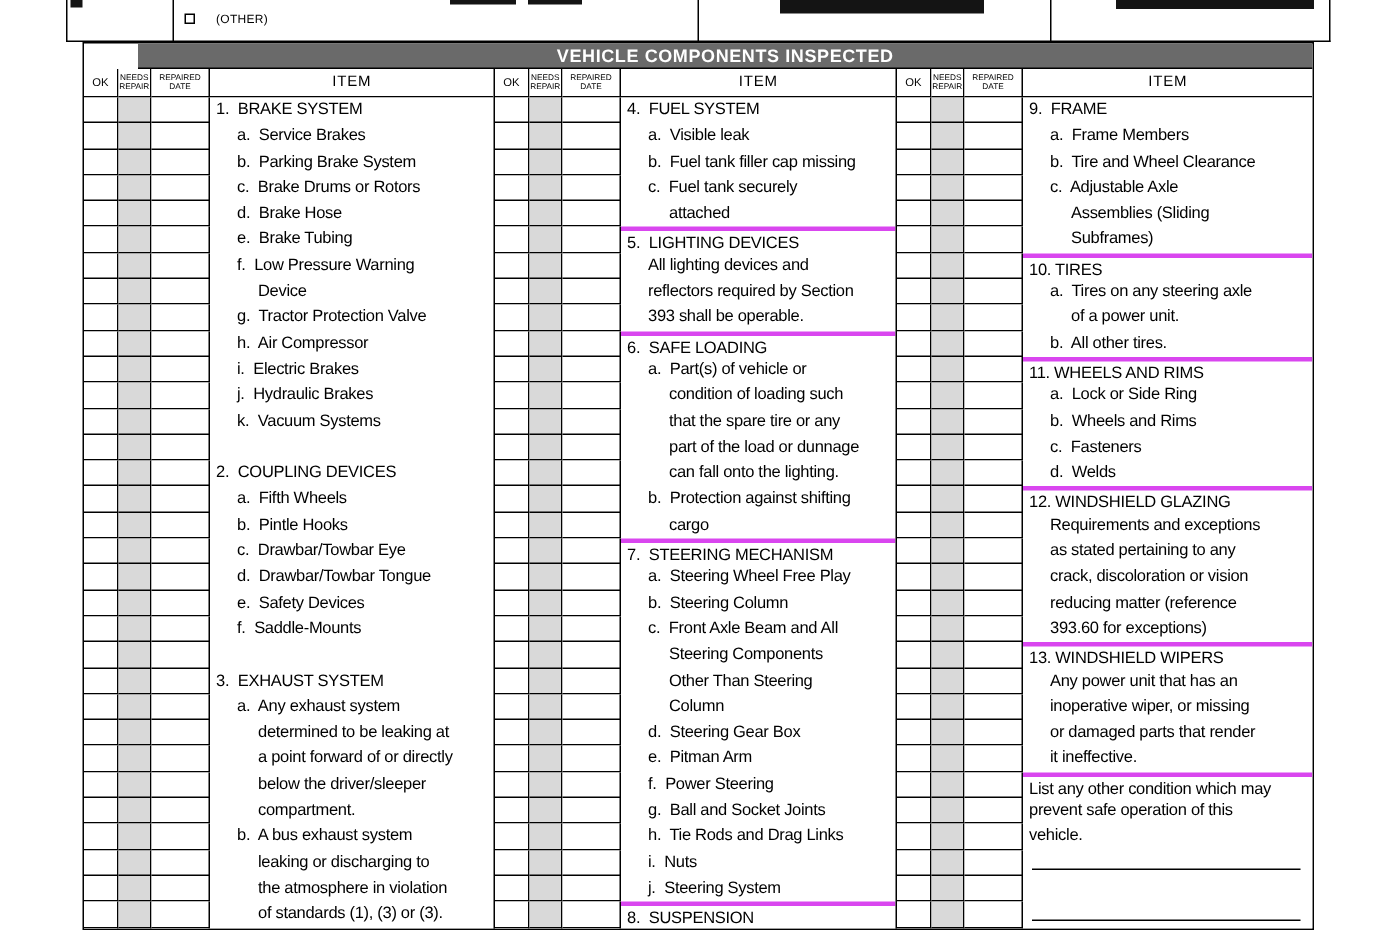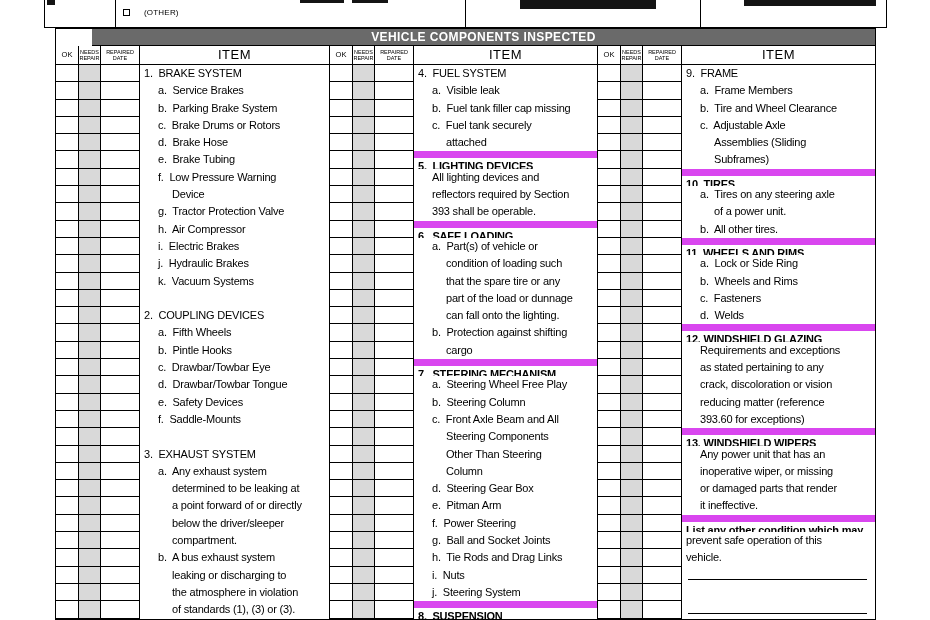--- a/index.html
+++ b/index.html
@@ -33,27 +33,27 @@
            grid-template-rows:19px; grid-auto-rows:17.3px; border-left:1px solid #000; overflow:hidden; }
   .group.g1 { width:273px; border-left:none; }
   .group.g2 { width:268px; }
   .group.g3 { width:278px; }
 
   .hcell { border-right:1px solid #000; border-bottom:1px solid #000; display:flex;
            flex-direction:column; align-items:center; justify-content:center; text-align:center;
            line-height:1.15; overflow:hidden; background:#fff; }
   .hcell.hc0 { font-size:7.5px; }
   .hcell.hc1, .hcell.hc2 { font-size:5.5px; }
-  .hcell.hc3 { font-size:13px; letter-spacing:.5px; border-right:none; }
+  .hcell.hc3 { font-size:10px; letter-spacing:.5px; border-right:none; }
 
   .cell { border-right:1px solid #000; border-bottom:1px solid #000; overflow:hidden; background:#fff; }
   .cell.needs { background:var(--shade,#d9d9d9); }
   .cell.item { border-right:none; border-bottom:none; font-size:11px; letter-spacing:-0.2px;
                line-height:17.3px; white-space:pre; }
-  .cell.item.sep { border-top:7px solid #d946ef;font-weight:bold; }
+  .cell.item.sep { border-top:3px solid #d946ef; }
   .ind0 { padding-left:4px; }
   .ind1 { padding-left:18px; }
   .ind2 { padding-left:32px; }
   .uline { height:13px; border-bottom:1.5px solid #000; margin-left:2px; margin-right:8px; }
 </style>
 </head>
 <body>
 
 <div class="page">
 

